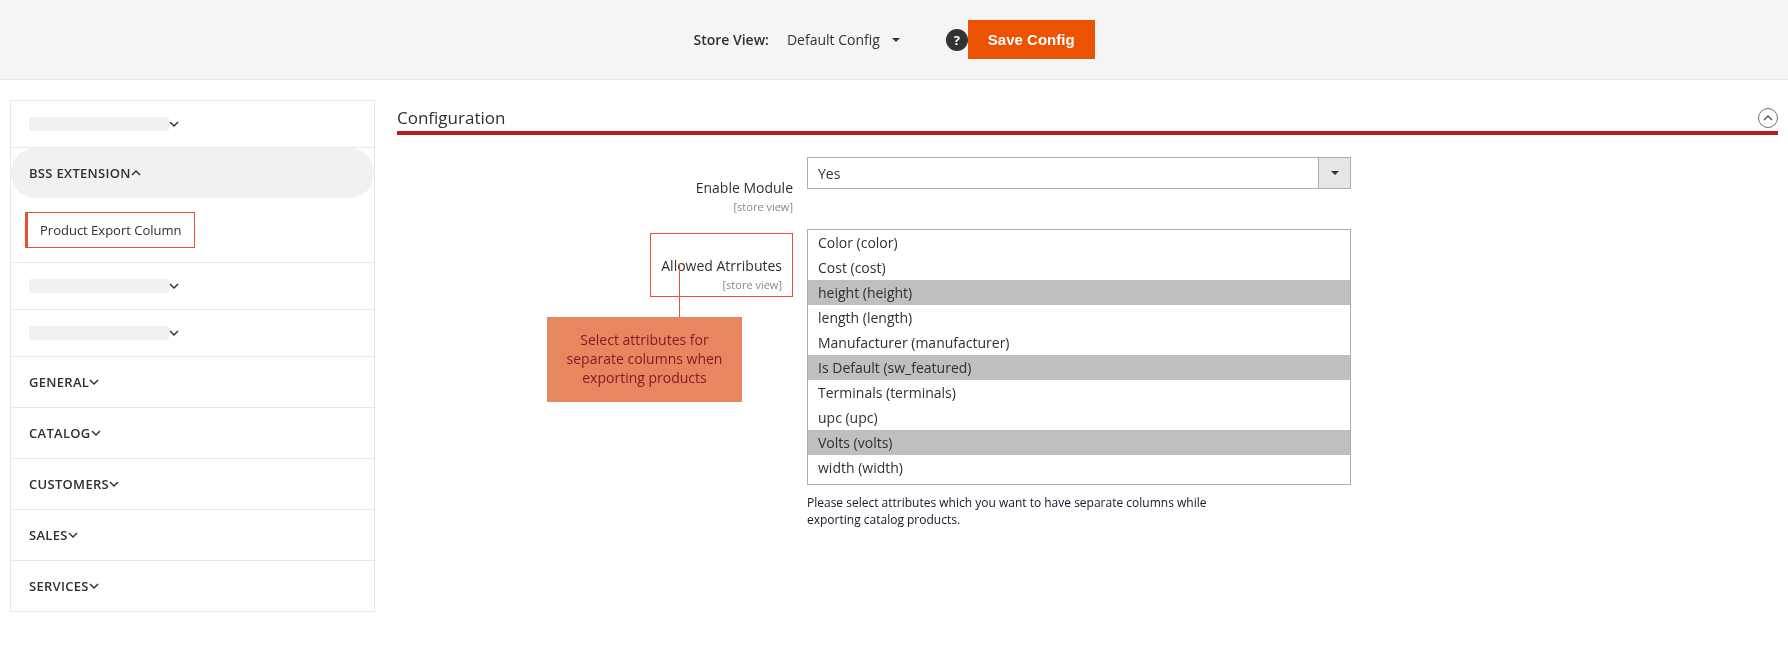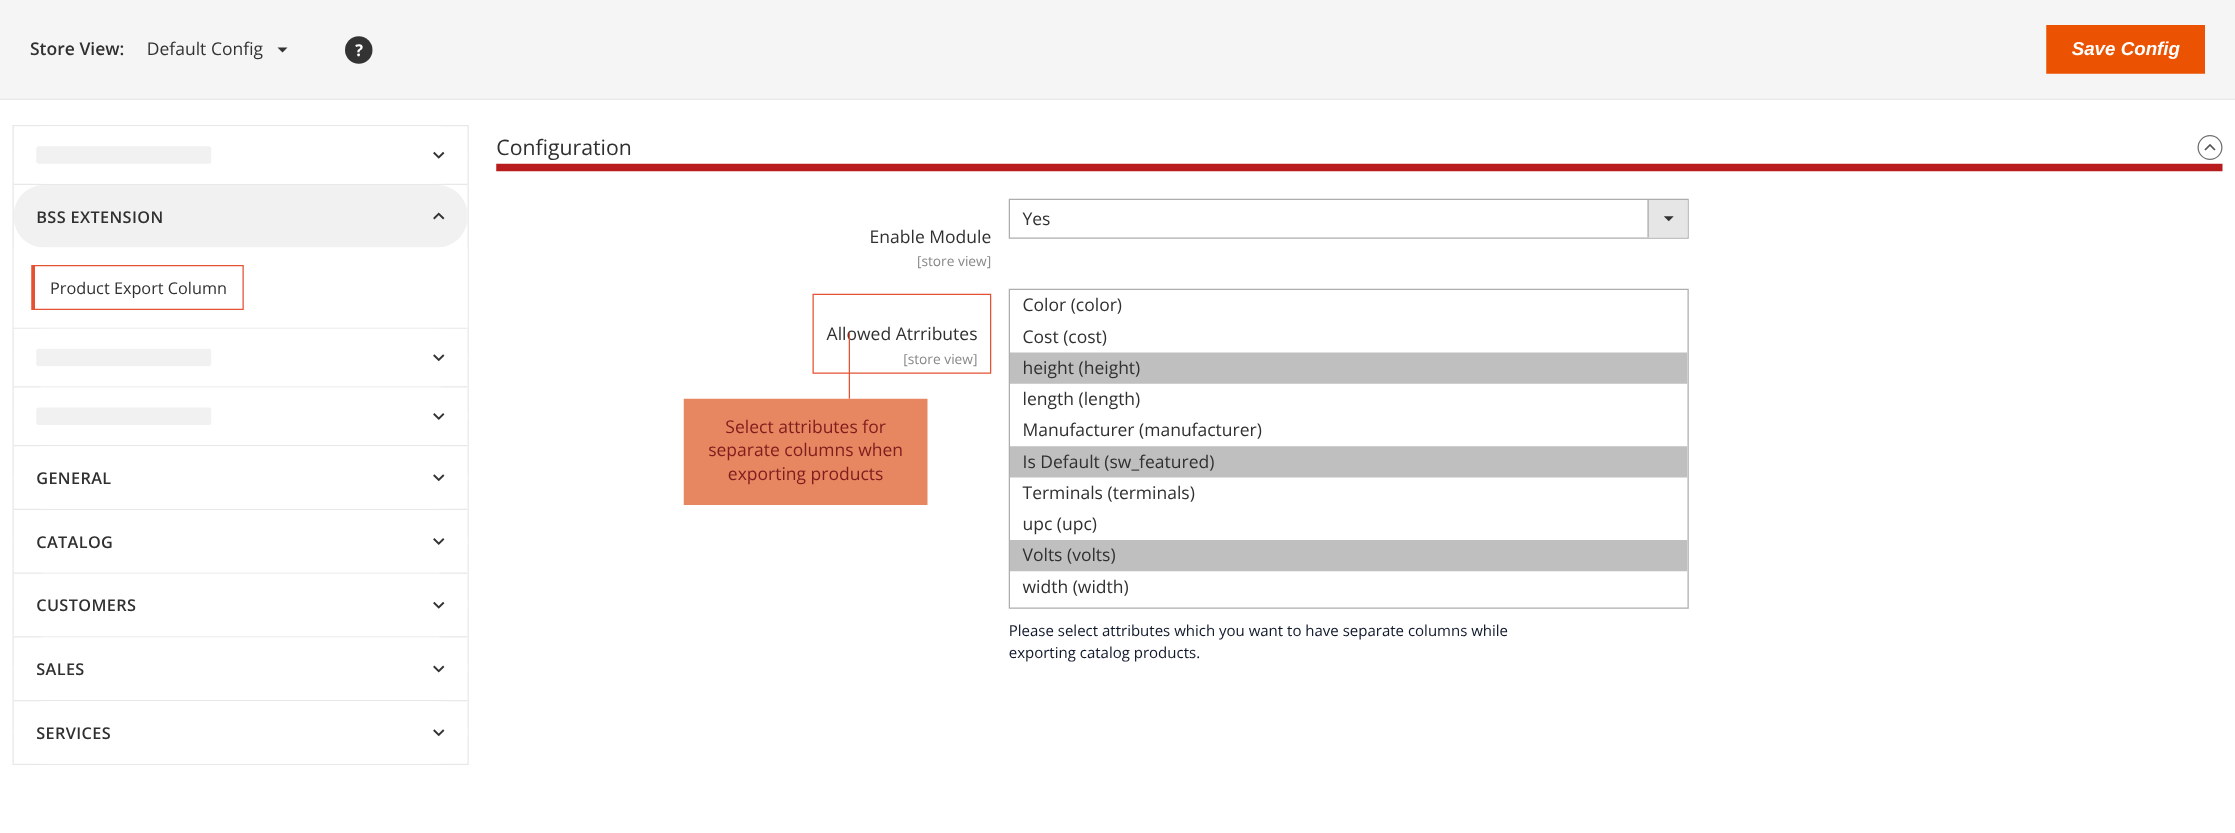--- a/index.html
+++ b/index.html
@@ -8,24 +8,24 @@
       font-family: 'Open Sans', -apple-system, BlinkMacSystemFont, 'Segoe UI', Helvetica, Arial, sans-serif;
       background: #fff;
       color: #333;
       font-size: 13px;
       width: 1788px;
     }
 
     
     .top-bar {
       background: #f5f5f5;
-      padding: 20px 24px;
-      display: flex;
-      align-items: center;
-      justify-content: space-between;
+      padding: 20px 36px;
+      display: flex;
+      align-items: center;
+      justify-content: center;
       border-bottom: 1px solid #e8e8e8;
     }
     .scope-area {
       display: flex;
       align-items: center;
       gap: 18px;
     }
     .scope-label {
       font-weight: 600;
       color: #303030;
@@ -60,21 +60,20 @@
     }
 
     .save-btn {
       background: #eb5202;
       color: #fff;
       border: none;
       padding: 11px 20px;
       font-size: 15px;
       font-weight: 600;
       cursor: pointer;
-      font-style: italic;
     }
 
     
     .columns {
       display: flex;
       gap: 22px;
       padding: 20px 10px 40px 10px;
     }
 
     
@@ -82,21 +81,20 @@
       width: 365px;
       flex-shrink: 0;
       border: 1px solid #e8e8e8;
     }
     .acc-item {
       border-bottom: 1px solid #e8e8e8;
     }
     .acc-header {
       display: flex;
       align-items: center;
-      justify-content: space-between;
       padding: 16px 18px;
       cursor: pointer;
       background: #fff;
       border-radius: 24px;
     }
     .acc-header.shaded {
       background: #f1f1f1;
     }
     .acc-title {
       font-size: 13px;
@@ -136,21 +134,21 @@
 
     
     .main {
       flex: 1;
       padding-top: 6px;
     }
     .section-head {
       display: flex;
       align-items: center;
       justify-content: space-between;
-      border-bottom: 6px solid #b91c1c;
+      border-bottom: 4px solid #b91c1c;
       padding-bottom: 2px;
       margin-bottom: 22px;
       text-align: right;
     }
     .section-title {
       font-size: 17px;
       color: #303030;
       font-weight: 400;
     }
     .collapse-circle {

